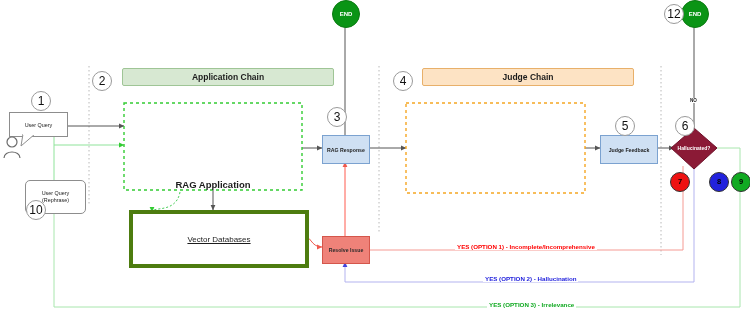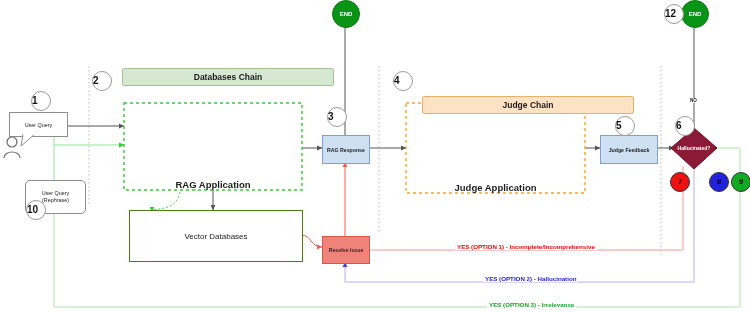--- a/index.html
+++ b/index.html
@@ -1,34 +1,34 @@
 <!DOCTYPE html>
 <html><head>
 <meta charset="utf-8">
 <style>
   html,body{margin:0;padding:0;background:#ffffff;}
   body{width:750px;height:312px;overflow:hidden;font-family:"Liberation Sans",sans-serif;}
   #stage{position:relative;width:750px;height:312px;background:#fff;}
   #stage svg{position:absolute;left:0;top:0;width:750px;height:312px;}
   .numcircle{position:absolute;width:18px;height:18px;border-radius:50%;
     border:1px solid #9a9a9a;background:#fff;color:#111;
-    font-size:10px;font-weight:bold;display:flex;align-items:center;
-    line-height:1;}
+    font-size:12px;font-weight:normal;display:flex;align-items:center;
+    justify-content:center;line-height:1;}
   .optcircle{position:absolute;width:18px;height:18px;border-radius:50%;
     border:1px solid #333;color:#000;font-size:7.5px;font-weight:bold;
     display:flex;align-items:center;justify-content:center;line-height:1;}
   .endnode{position:absolute;width:26px;height:26px;border-radius:50%;
     background:#0a9415;border:1px solid #0a7a11;color:#fff;font-size:6px;
     font-weight:bold;display:flex;align-items:center;justify-content:center;}
   .banner{position:absolute;display:flex;align-items:center;justify-content:center;
     font-size:8.5px;font-weight:bold;color:#1c1c1c;border-radius:2px;}
   .bigbox{position:absolute;display:flex;align-items:flex-end;justify-content:center;
     font-size:9.5px;font-weight:bold;color:#1c1c1c;background:transparent;}
   .plainbox{position:absolute;display:flex;align-items:center;justify-content:center;
-    font-size:8px;color:#1c1c1c;background:#fff;border:1px solid #4d7c0f;}
+    font-size:8px;color:#1c1c1c;background:#fff;border:4px solid #4d7c0f;text-decoration:underline;}
   .smallbox{position:absolute;display:flex;align-items:center;justify-content:center;
     font-size:5.2px;font-weight:bold;color:#1c1c1c;}
   .bluebox{background:#cfe0f3;border:1px solid #7ba2d0;}
   .redbox{background:#ef8279;border:1px solid #d4564b;color:#2a2a2a;}
   .rbox{position:absolute;display:flex;flex-direction:column;align-items:center;
     justify-content:center;font-size:5.4px;color:#1c1c1c;background:#fff;
     border:1px solid #8d8d8d;border-radius:5px;line-height:1.35;}
   .bubble{position:absolute;background:#fff;border:1px solid #8d8d8d;
     display:flex;align-items:center;justify-content:center;font-size:5.4px;color:#1c1c1c;}
   .diamondtxt{position:absolute;font-size:5px;font-weight:bold;color:#fff;
@@ -96,31 +96,28 @@
     <line x1="54" y1="145" x2="124" y2="145" stroke="#8fe39a" stroke-width="1" marker-end="url(#agg)"></line>
 
     <polygon points="694,128 717,148 694,169 671,148" fill="#8b1a36" stroke="#6e1029" stroke-width="1"></polygon>
 
     <rect x="124" y="103" width="178" height="87" fill="none" stroke="#33cc33" stroke-width="1.4" stroke-dasharray="3,3"></rect>
 
     <rect x="406" y="103" width="179" height="90" fill="none" stroke="#f5a623" stroke-width="1.4" stroke-dasharray="3,3"></rect>
   </svg>
 
   <div class="banner" style="left:122px;top:68px;width:210px;height:16px;background:#d7e8d2;border:1px solid #9fc596;">
-    <span>Databases Chain</span>
-  </div>
-  <div class="banner" style="left:422px;top:68px;width:210px;height:16px;background:#fde3c4;border:1px solid #e8b06a;margin-top:28px;">
+    <span>Application Chain</span>
+  </div>
+  <div class="banner" style="left:422px;top:68px;width:210px;height:16px;background:#fde3c4;border:1px solid #e8b06a;">
     <span>Judge Chain</span>
   </div>
 
   <div class="bigbox" style="left:124px;top:103px;width:178px;height:87px;">
     <span>RAG Application</span>
-  </div>
-  <div class="bigbox" style="left:406px;top:103px;width:179px;height:90px;">
-    <span>Judge Application</span>
   </div>
 
   <div class="plainbox" style="left:129px;top:210px;width:172px;height:50px;">
     <span>Vector Databases</span>
   </div>
 
   <div class="bubble" style="left:9px;top:112px;width:57px;height:23px;">
     <span>User Query</span>
   </div>
   <svg style="position:absolute;left:9px;top:134px;width:30px;height:14px;">

